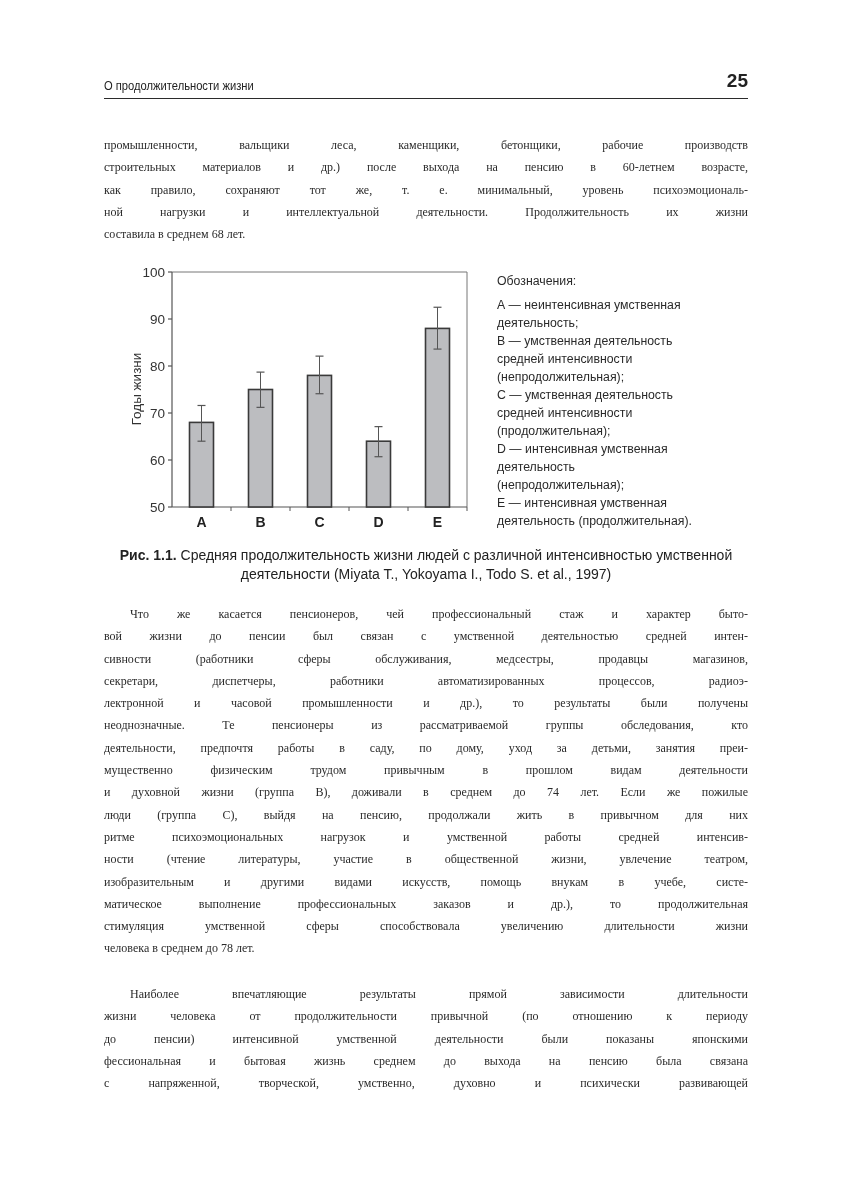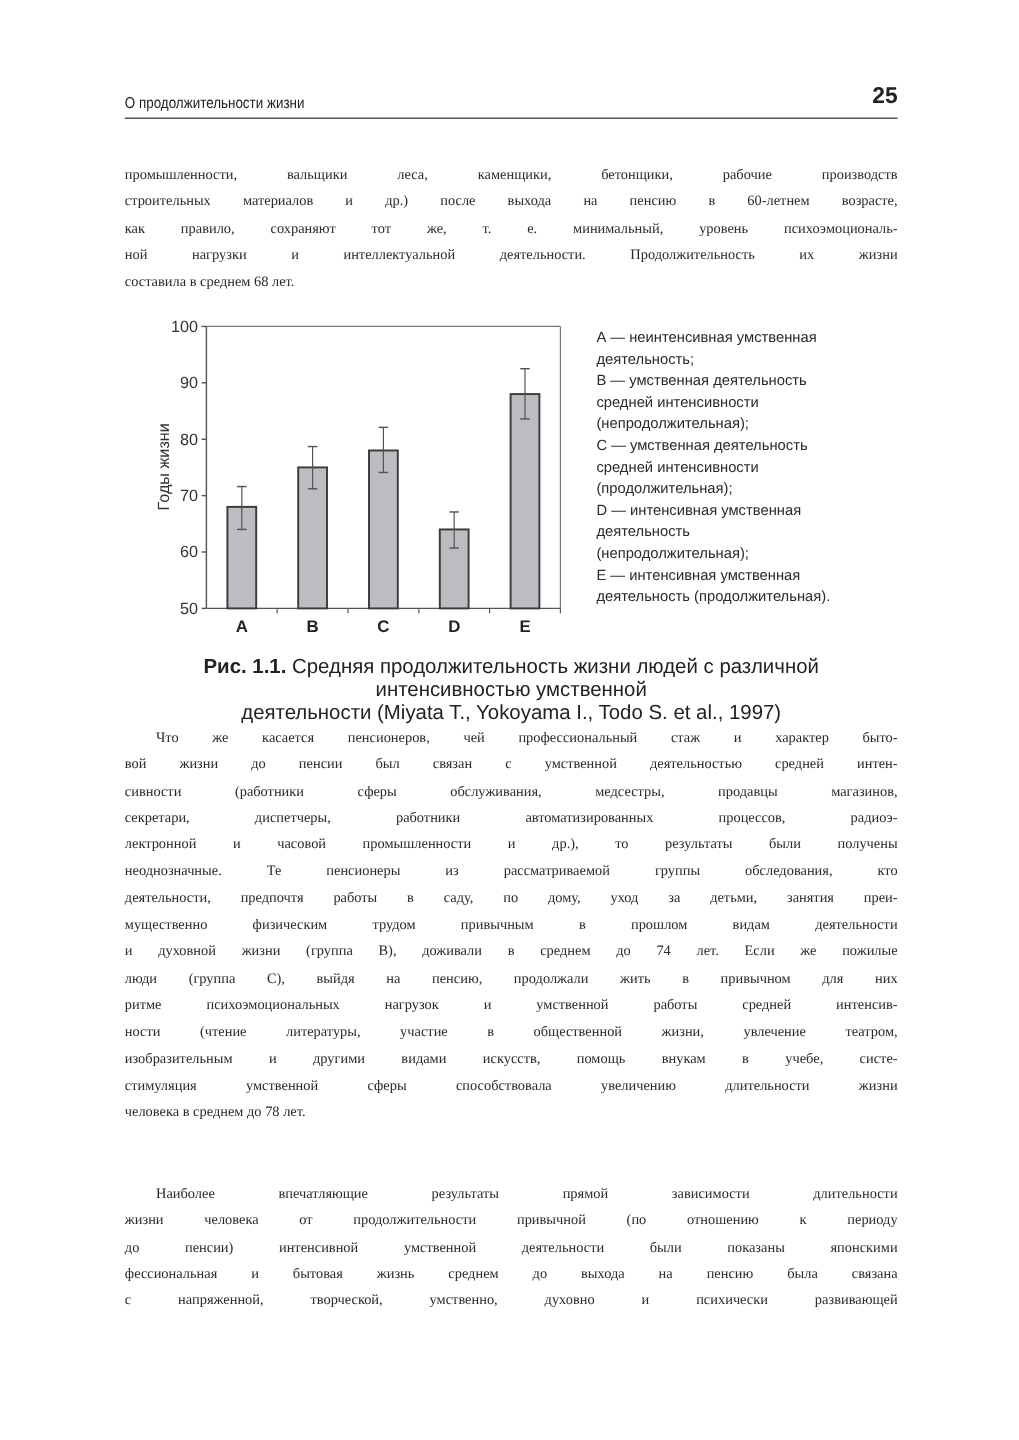--- a/index.html
+++ b/index.html
@@ -28,21 +28,21 @@
   .chart-svg { position: absolute; left: 0; top: 0; }
   .svg-text-sans { font-family: "Liberation Sans", sans-serif; }
   .legend {
     position: absolute; left: 497px; top: 272px; width: 240px;
     font-family: "Liberation Sans", sans-serif; font-size: 12.3px; line-height: 18px; color: #2a2a2a;
   }
   .legend-title { margin-bottom: 6px; display: block; }
   .legend-item { display: block; white-space: pre-line; }
   .caption {
     position: absolute; left: 104px; top: 546px; width: 644px; text-align: center;
-    font-family: "Liberation Sans", sans-serif; font-size: 17px; line-height: 19px; color: #222;
+    font-family: "Liberation Sans", sans-serif; font-size: 14px; line-height: 19px; color: #222;
   }
   .caption .fig-label { font-weight: bold; }
 </style>
 </head>
 <body>
 
 <div class="running-head">
   <span class="running-title">О продолжительности жизни</span>
   <span class="page-number">25</span>
 </div>
@@ -121,20 +121,21 @@
       <g>
         <line x1="437.5" y1="307.25" x2="437.5" y2="349.08000000000004" stroke="#555" stroke-width="1"></line>
         <line x1="433.5" y1="307.25" x2="441.5" y2="307.25" stroke="#555" stroke-width="1.2"></line>
         <line x1="433.5" y1="349.08000000000004" x2="441.5" y2="349.08000000000004" stroke="#555" stroke-width="1.2"></line>
       </g>
     </g>
   <text id="ylabel" class="svg-text-sans" font-size="13.5" fill="#333" text-anchor="middle" transform="translate(141,389) rotate(-90)">Годы жизни</text>
 </svg>
 
 <div class="legend">
+  <span class="legend-title">Обозначения:</span>
   <span class="legend-item">А — неинтенсивная умственная
 деятельность;</span>
   <span class="legend-item">В — умственная деятельность
 средней интенсивности
 (непродолжительная);</span>
   <span class="legend-item">С — умственная деятельность
 средней интенсивности
 (продолжительная);</span>
   <span class="legend-item">D — интенсивная умственная
 деятельность
@@ -156,20 +157,21 @@
     <span class="text-line">секретари, диспетчеры, работники автоматизированных процессов, радиоэ-</span>
     <span class="text-line">лектронной и часовой промышленности и др.), то результаты были получены</span>
     <span class="text-line">неоднозначные. Те пенсионеры из рассматриваемой группы обследования, кто</span>
     <span class="text-line">деятельности, предпочтя работы в саду, по дому, уход за детьми, занятия преи-</span>
     <span class="text-line">мущественно физическим трудом привычным в прошлом видам деятельности</span>
     <span class="text-line">и духовной жизни (группа В), доживали в среднем до 74 лет. Если же пожилые</span>
     <span class="text-line">люди (группа С), выйдя на пенсию, продолжали жить в привычном для них</span>
     <span class="text-line">ритме психоэмоциональных нагрузок и умственной работы средней интенсив-</span>
     <span class="text-line">ности (чтение литературы, участие в общественной жизни, увлечение театром,</span>
     <span class="text-line">изобразительным и другими видами искусств, помощь внукам в учебе, систе-</span>
+    <span class="text-line">матическое выполнение профессиональных заказов и др.), то продолжительная</span>
     <span class="text-line">стимуляция умственной сферы способствовала увеличению длительности жизни</span>
     <span class="text-line last">человека в среднем до 78 лет.</span>
   </p>
 </div>
 
 <div class="body-text" style="top:983px;">
   <p>
     <span class="text-line" style="padding-left:26px;">Наиболее впечатляющие результаты прямой зависимости длительности</span>
     <span class="text-line">жизни человека от продолжительности привычной (по отношению к периоду</span>
     <span class="text-line">до пенсии) интенсивной умственной деятельности были показаны японскими</span>

